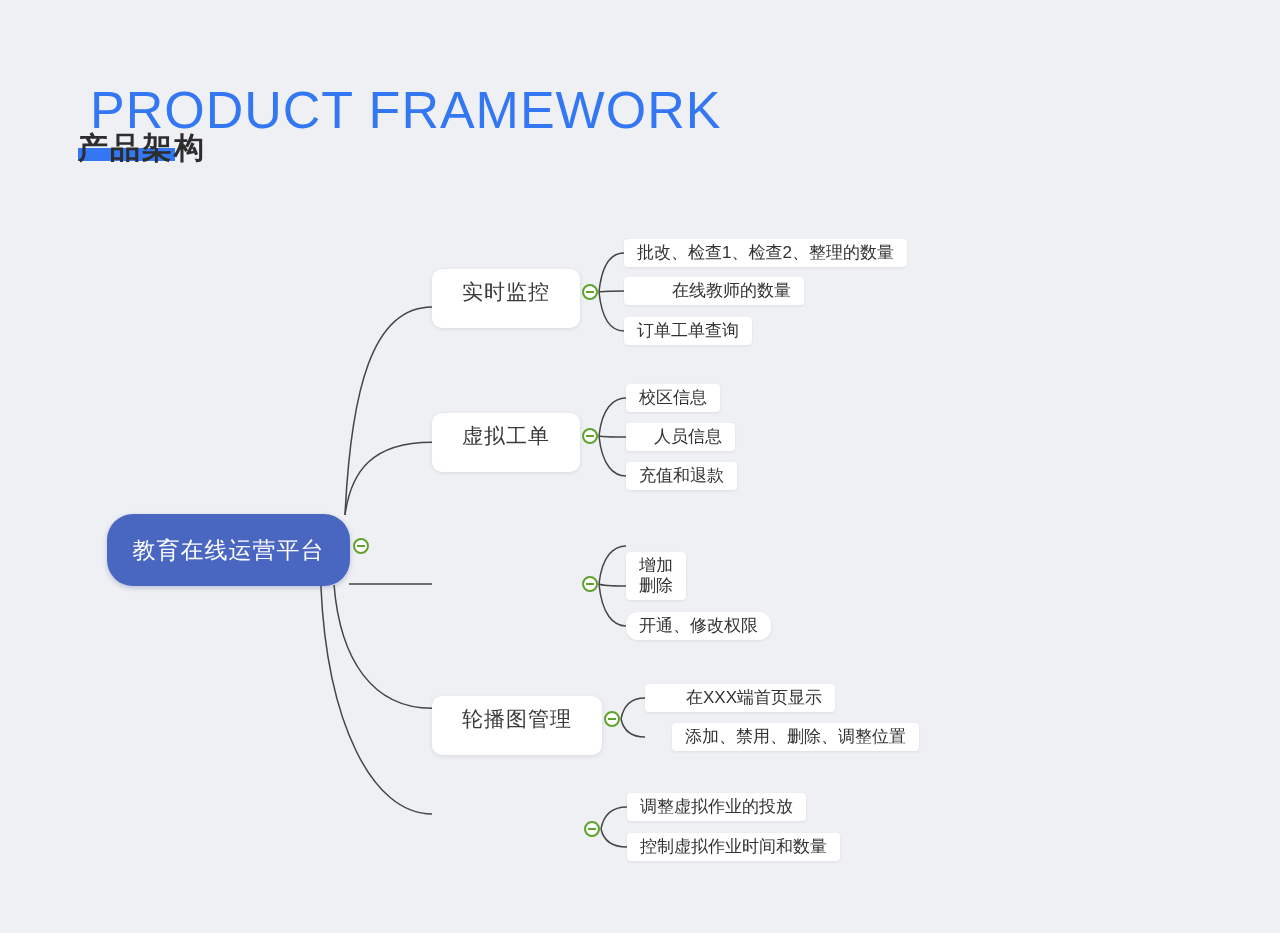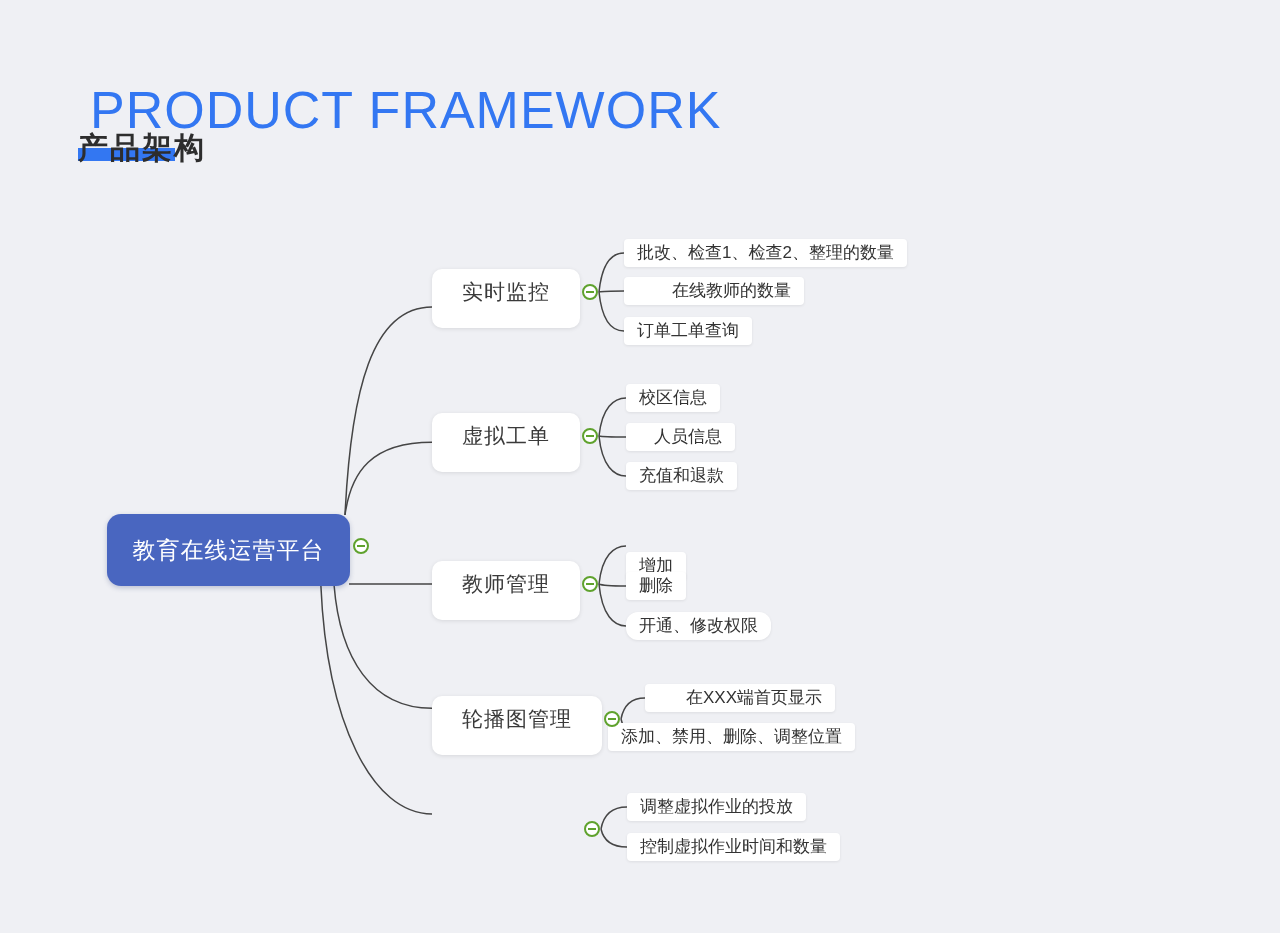--- a/index.html
+++ b/index.html
@@ -54,21 +54,21 @@
   
   #mindmap { position: absolute; inset: 0; }
   #edges { position: absolute; left: 0; top: 0; z-index: 1; }
   #edges path { fill: none; stroke: var(--line, #454545); stroke-width: 1.5px; }
   .node { position: absolute; z-index: 2; box-sizing: border-box; white-space: nowrap; }
   .node.root {
     display: flex; align-items: center; justify-content: center;
     background: var(--root-bg, #4966C0);
     color: var(--root-fg, #FFFFFF);
     font-size: 23px;
-    border-radius: 14px;
+    border-radius: 26px;
     box-shadow: 0 2px 5px rgba(40,60,120,.25);
     letter-spacing: 1px;
     cursor: pointer;
   }
   .node.branch {
     height: 59px; line-height: 46px;
     padding: 0 30px;
     background: #FFFFFF;
     color: #3A3A3A;
     font-size: 21px;
@@ -142,26 +142,25 @@
       <div class="node branch" style="left: 432px; top: 269px;">实时监控</div>
       <div class="collapse" style="left: 582px; top: 284px;"></div>
       <div class="node leaf" style="left: 624px; top: 239px;">批改、检查1、检查2、整理的数量</div>
       <div class="node leaf" style="left: 624px; top: 277px; padding-left: 48px;">在线教师的数量</div>
       <div class="node leaf" style="left: 624px; top: 317px;">订单工单查询</div>
       <div class="node branch" style="left: 432px; top: 413px;">虚拟工单</div>
       <div class="collapse" style="left: 582px; top: 428px;"></div>
       <div class="node leaf" style="left: 626px; top: 384px;">校区信息</div>
       <div class="node leaf" style="left: 626px; top: 423px; padding-left: 28px;">人员信息</div>
       <div class="node leaf" style="left: 626px; top: 462px;">充值和退款</div>
-      <div class="node branch" style="left: 432px; top: 561px;">教师管理</div>
       <div class="collapse" style="left: 582px; top: 576px;"></div>
       <div class="node leaf" style="left: 626px; top: 552px;">增加</div>
       <div class="node leaf" style="left: 626px; top: 572px;">删除</div>
       <div class="node leaf" style="left: 626px; top: 612px; border-radius: 12px;">开通、修改权限</div>
       <div class="node branch" style="left: 432px; top: 696px;">轮播图管理</div>
       <div class="collapse" style="left: 604px; top: 711px;"></div>
       <div class="node leaf" style="left: 645px; top: 684px; padding-left: 41px;">在XXX端首页显示</div>
-      <div class="node leaf" style="left: 608px; top: 723px;">添加、禁用、删除、调整位置</div>
+      <div class="node leaf" style="left: 672px; top: 723px;">添加、禁用、删除、调整位置</div>
       <div class="collapse" style="left: 584px; top: 821px;"></div>
       <div class="node leaf" style="left: 627px; top: 793px;">调整虚拟作业的投放</div>
       <div class="node leaf" style="left: 627px; top: 833px;">控制虚拟作业时间和数量</div>
     </div>
 </div>
 
 </body></html>

